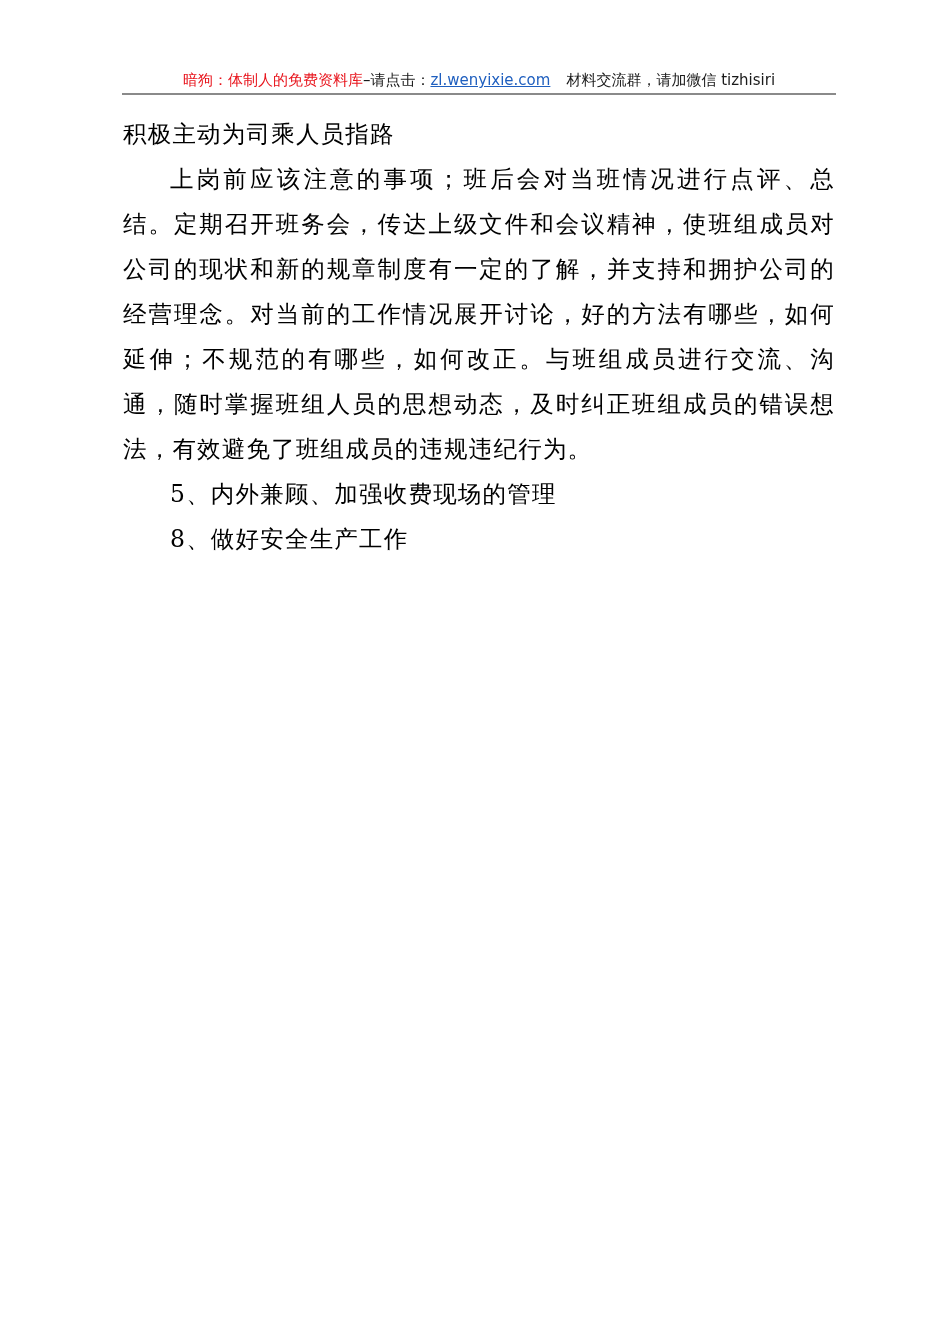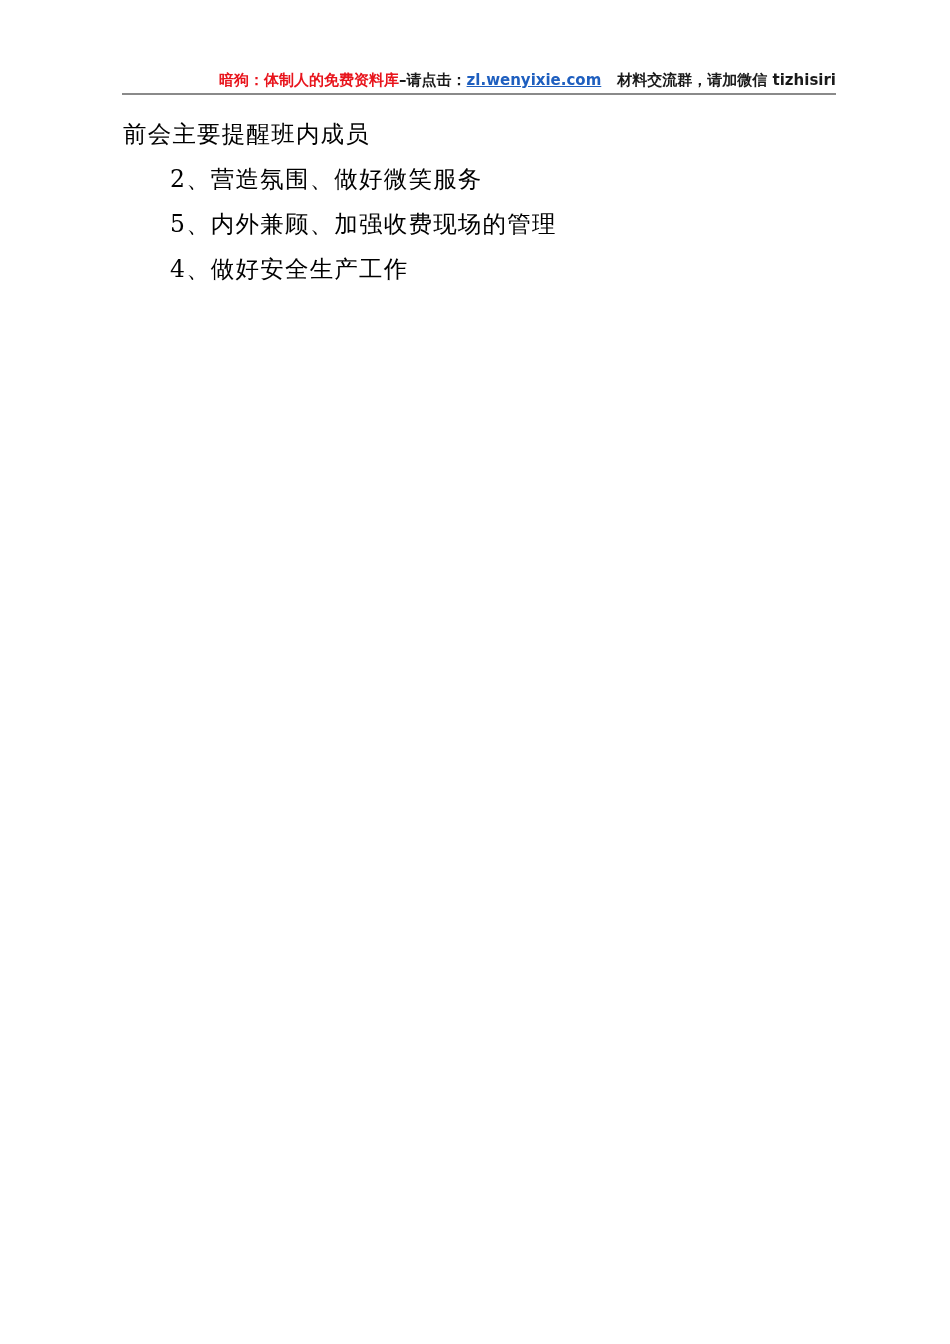--- a/index.html
+++ b/index.html
@@ -18,22 +18,21 @@
     .header {
       position: absolute;
       left: 122px;
       top: 68px;
       width: 714px;
       height: 24px;
       font-family: "DejaVu Sans", "Liberation Sans", sans-serif;
       font-size: 15px;
       line-height: 24px;
       white-space: nowrap;
-      text-align: right;
-      font-weight: bold;
+      text-align: center;
     }
     .header .red { color: #e8141c; }
     .header .dark { color: #1a1a1a; }
     .header .link { color: #1f5fbf; text-decoration: underline; }
     .header .gap { display: inline-block; width: 16px; }
     .header-rule {
       position: absolute;
       left: 122px;
       top: 93px;
       width: 714px;
@@ -58,17 +57,17 @@
   </style>
 </head>
 <body>
 
 <div class="header">
   <span class="red">暗狗：体制人的免费资料库</span><span class="dark">–请点击：</span><span class="link">zl.wenyixie.com</span><span class="gap"></span><span class="dark">材料交流群，请加微信 tizhisiri</span>
 </div>
 <div class="header-rule"></div>
 
 <div class="body-text">
-  <p class="para">前会主要提醒班内成员</p>
-  <p class="para indent">2、营造氛围、做好微笑服务</p>
+  <p class="para">积极主动为司乘人员指路</p>
+  <p class="para indent">上岗前应该注意的事项；班后会对当班情况进行点评、总结。定期召开班务会，传达上级文件和会议精神，使班组成员对公司的现状和新的规章制度有一定的了解，并支持和拥护公司的经营理念。对当前的工作情况展开讨论，好的方法有哪些，如何延伸；不规范的有哪些，如何改正。与班组成员进行交流、沟通，随时掌握班组人员的思想动态，及时纠正班组成员的错误想法，有效避免了班组成员的违规违纪行为。</p>
   <p class="para indent">5、内外兼顾、加强收费现场的管理</p>
-  <p class="para indent">4、做好安全生产工作</p>
+  <p class="para indent">8、做好安全生产工作</p>
 </div>
 
 </body></html>

